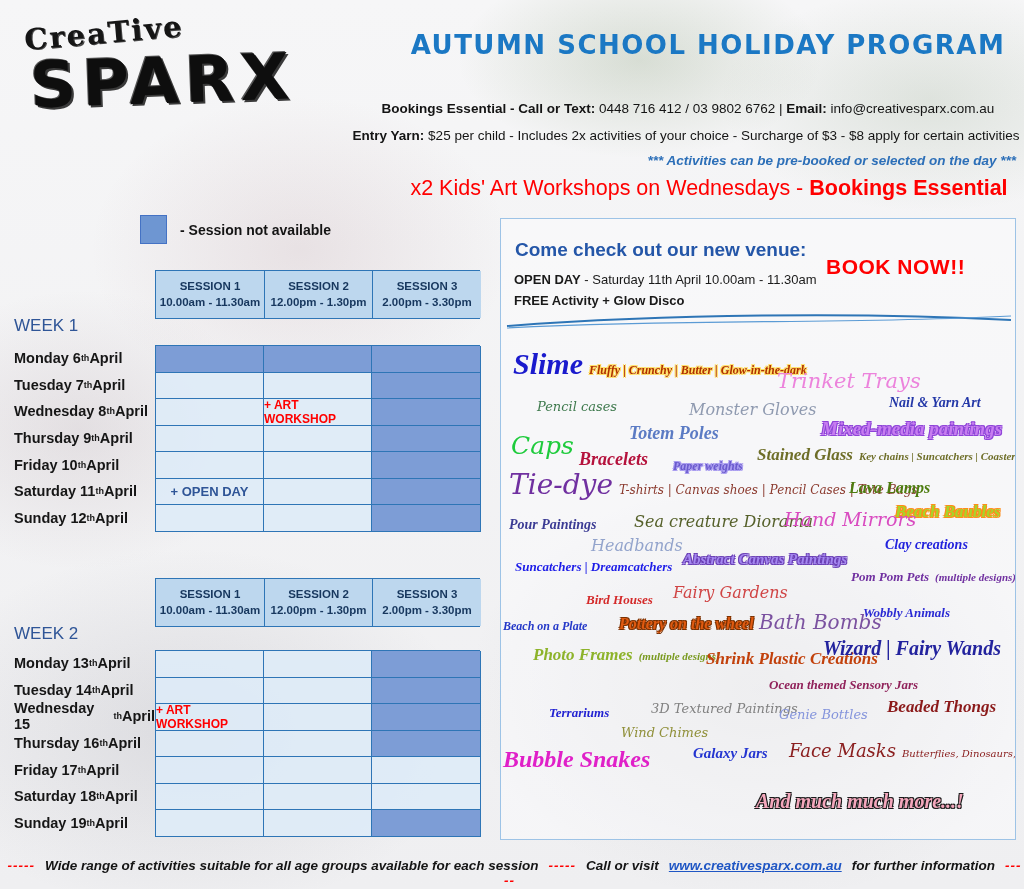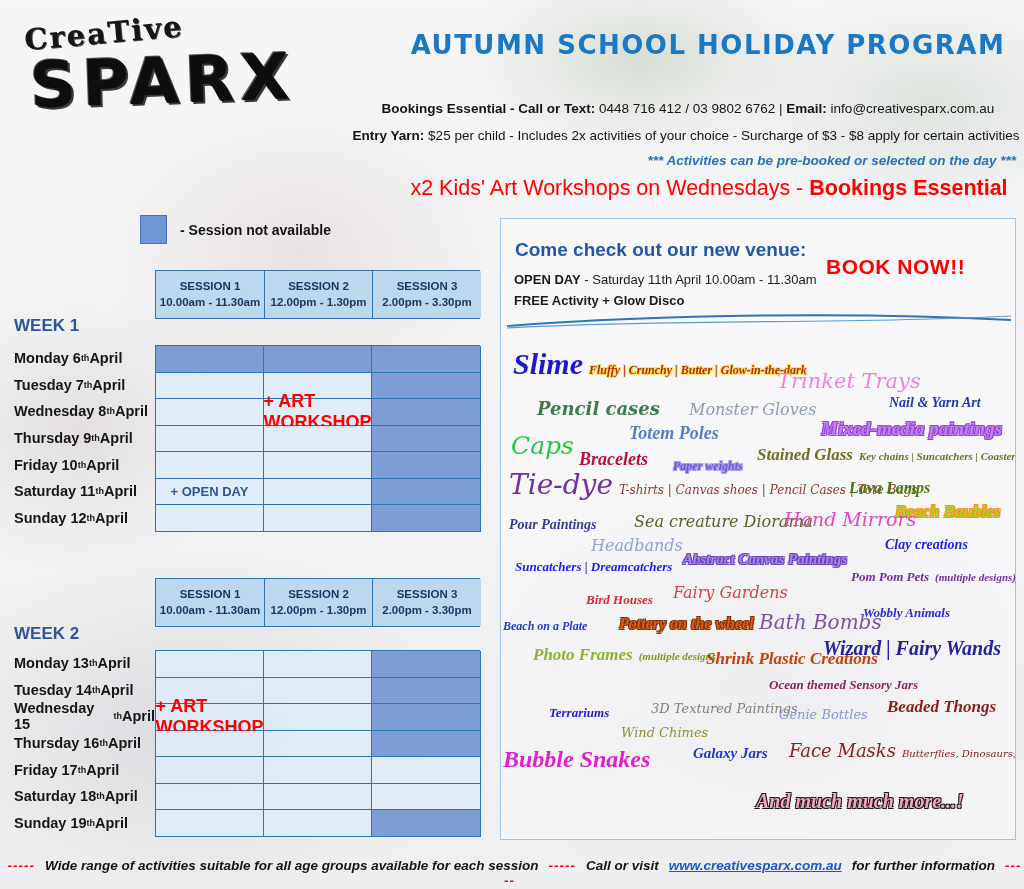--- a/index.html
+++ b/index.html
@@ -36,34 +36,34 @@
   .legend{position:absolute;left:140px;top:215px;display:flex;align-items:center;gap:13px;}
   .swatch{width:25px;height:27px;background:#6E96D2;border:1px solid #4472C4;}
   .legtext{font-weight:bold;font-size:14px;}
   
   .shead{position:absolute;left:155px;width:325px;height:49px;display:grid;
          grid-template-columns:108px 108px 109px;border:1px solid #2E75B6;box-sizing:border-box;}
   .shc{background:#BDD7EE;display:flex;flex-direction:column;justify-content:center;align-items:center;}
   .shc+.shc{border-left:1px solid #2E75B6;}
   .shn,.sht{font-weight:bold;font-size:11.5px;color:#17375E;line-height:1.35;}
   
-  .wk{position:absolute;left:14px;font-weight:bold;font-size:17px;color:#2F5597;}
+  .wk{position:absolute;left:14px;font-weight:normal;font-size:17px;color:#2F5597;}
   
   .week{position:absolute;left:14px;width:466px;display:flex;}
   .daycol{width:141px;}
   .day{height:26.57px;display:flex;align-items:center;font-weight:bold;font-size:14.5px;color:#161616;}
   .day sup{font-size:9px;vertical-align:super;line-height:0;}
   .tbl{width:325px;display:grid;grid-template-columns:108px 108px 109px;
        grid-auto-rows:26.57px;border-top:1px solid #2E75B6;border-left:1px solid #2E75B6;
        box-sizing:border-box;}
   .cell{border-right:1px solid #2E75B6;border-bottom:1px solid #2E75B6;box-sizing:border-box;}
   .cell[data-state="na"]{background:#7D9DD6;}
   .cell[data-state="open"]{background:rgba(222,235,247,0.9);}
   .note{display:flex;align-items:center;justify-content:center;height:100%;
-        font-weight:bold;font-size:18px;}
+        font-weight:bold;font-size:12px;}
   .note.red{color:#FF0000;}
   .note.blu{color:#2F5597;font-size:13px;}
   
   .panel{position:absolute;left:500px;top:218px;width:516px;height:622px;
          border:1px solid #9DC3E6;background:rgba(253,253,255,0.45);
          box-sizing:border-box;overflow:hidden;}
   .vh{position:absolute;left:14px;top:20px;font-size:19px;font-weight:bold;color:#2456A8;}
   .od{position:absolute;left:13px;top:53px;font-size:13px;color:#1A1A1A;}
   .fl{position:absolute;left:13px;top:74px;font-size:13px;font-weight:bold;color:#1A1A1A;}
   .bn{position:absolute;left:325px;top:36px;font-size:21px;font-weight:bold;color:#FF0000;letter-spacing:0.5px;}
@@ -271,21 +271,21 @@
     <div class="od"><b>OPEN DAY</b><span> - Saturday 11th April 10.00am - 11.30am</span></div>
     <div class="fl">FREE Activity + Glow Disco</div>
     <div class="bn">BOOK NOW!!</div>
     <svg class="swoosh" width="512" height="24" viewBox="0 0 512 24">
       <path d="M4 17 C 160 5, 360 3, 508 11" stroke="#2E75B6" stroke-width="2" fill="none"></path>
       <path d="M4 19 C 200 9, 330 16, 508 7" stroke="#5B9BD5" stroke-width="1.2" fill="none"></path>
     </svg>
     <div class="cloud">
         <div class="act sbi" style="left: 12px; top: 130px; font-size: 30px; color: rgb(26, 26, 205);"><span>Slime</span><span class="act-sub" style="font-size: 12px; color: rgb(176, 48, 0); text-shadow: rgb(255, 224, 102) -1px -1px 0px, rgb(255, 224, 102) 1px -1px 0px, rgb(255, 224, 102) -1px 1px 0px, rgb(255, 224, 102) 1px 1px 0px;">Fluffy | Crunchy | Butter | Glow-in-the-dark</span></div>
         <div class="act si" style="left: 276px; top: 152px; font-size: 21px; color: rgb(236, 131, 220);"><span>Trinket Trays</span></div>
-        <div class="act si" style="left: 36px; top: 181px; font-size: 18px; color: rgb(63, 122, 78); font-weight: bold;"><span>Pencil cases</span></div>
+        <div class="act si" style="left: 36px; top: 181px; font-size: 13px; color: rgb(63, 122, 78);"><span>Pencil cases</span></div>
         <div class="act si" style="left: 188px; top: 183px; font-size: 16px; color: rgb(143, 154, 176);"><span>Monster Gloves</span></div>
         <div class="act sbi" style="left: 388px; top: 177px; font-size: 14px; color: rgb(36, 56, 168);"><span>Nail &amp; Yarn Art</span></div>
         <div class="act sbi" style="left: 128px; top: 205px; font-size: 18px; color: rgb(91, 123, 196);"><span>Totem Poles</span></div>
         <div class="act sbi" style="left: 320px; top: 200px; font-size: 19px; color: rgb(199, 125, 240); text-shadow: rgb(142, 68, 216) -1px -1px 0px, rgb(142, 68, 216) 1px -1px 0px, rgb(142, 68, 216) -1px 1px 0px, rgb(142, 68, 216) 1px 1px 0px;"><span>Mixed-media paintings</span></div>
         <div class="act si" style="left: 10px; top: 214px; font-size: 25px; color: rgb(30, 203, 60);"><span>Caps</span></div>
         <div class="act sbi" style="left: 78px; top: 231px; font-size: 18px; color: rgb(181, 18, 60);"><span>Bracelets</span></div>
         <div class="act sbi" style="left: 172px; top: 241px; font-size: 12px; color: rgb(106, 90, 205); text-shadow: rgb(168, 155, 240) -1px -1px 0px, rgb(168, 155, 240) 1px -1px 0px, rgb(168, 155, 240) -1px 1px 0px, rgb(168, 155, 240) 1px 1px 0px;"><span>Paper weights</span></div>
         <div class="act sbi" style="left: 256px; top: 227px; font-size: 17px; color: rgb(110, 110, 40);"><span>Stained Glass</span><span class="act-sub" style="font-size: 11px; color: rgb(110, 110, 40);">Key chains | Suncatchers | Coasters</span></div>
         <div class="act si" style="left: 8px; top: 252px; font-size: 28px; color: rgb(112, 48, 160); text-align: center;"><span>Tie-dye</span><span class="act-sub" style="font-size: 12px; color: rgb(139, 58, 46);">T-shirts | Canvas shoes | Pencil Cases | Tote Bags</span></div>
         <div class="act sbi" style="left: 348px; top: 261px; font-size: 16px; color: #4d7c0f;"><span>Lava Lamps</span></div>

